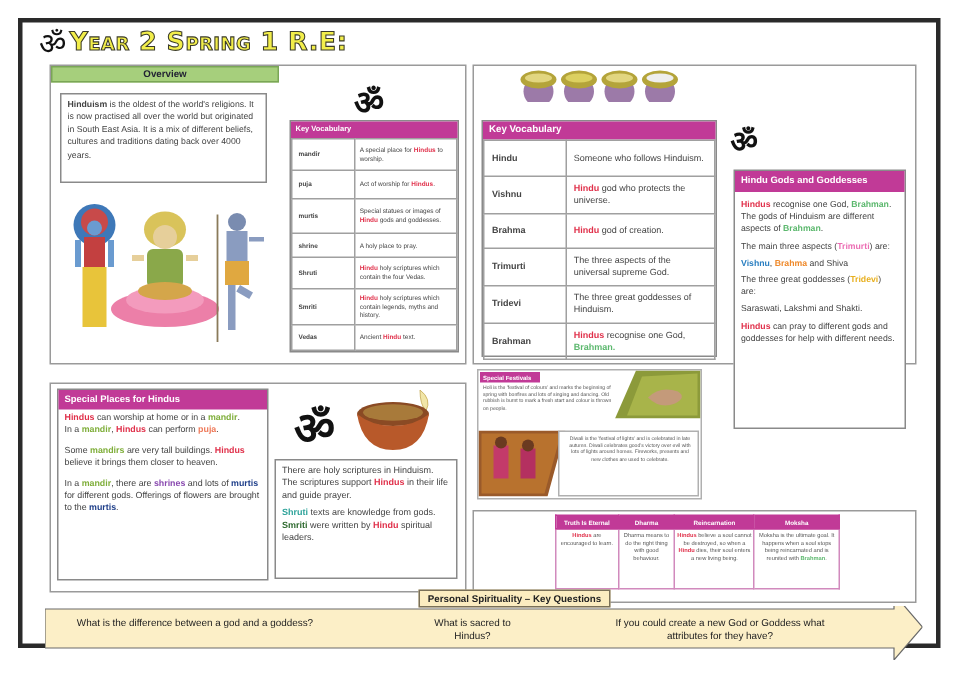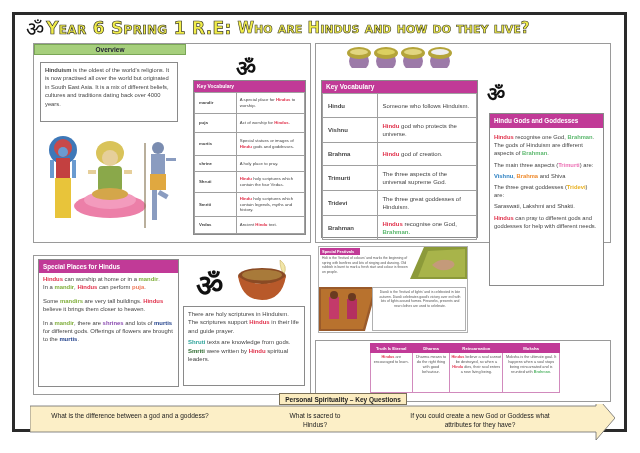--- a/index.html
+++ b/index.html
@@ -50,22 +50,21 @@
   .kq-tab { position: absolute; left: 279px; top: 393px; width: 128px; height: 12px; background: #fbecc0; border: 1px solid #7a7058; font-size: 6.5px; font-weight: bold; text-align: center; line-height: 11px; color: #222; z-index: 2; }
   .q { position: absolute; font-size: 6.6px; line-height: 9px; text-align: center; color: #222; z-index: 2; }
 </style>
 </head>
 <body>
 
 <div class="frame"></div>
 
 <div class="title">
   <span class="om">ॐ</span>
-  <span class="t1">Year 6 Spring 1 R.E:</span>
-  <span class="t2">Who are Hindus and how do they live?</span>
+  <span class="t1">Year 2 Spring 1 R.E:</span>
 </div>
 
 <div class="panel" style="left:33px;top:43px;width:278px;height:200px;"></div>
 <div class="overview-hdr">Overview</div>
 <div class="box" style="left:40px;top:62px;width:138px;height:60px;font-size:5.8px;line-height:8.4px;"><span class="b">Hinduism</span><span> is the oldest of the world's religions. It is now  practised all over the world but originated in South East Asia. It is a mix of different beliefs, cultures and traditions dating back over 4000 years.</span></div>
 
 <div class="gods">
   <svg width="150" height="108" viewBox="0 0 150 108">
 
     <ellipse cx="25" cy="22" rx="14" ry="14" fill="#3e78b8"></ellipse>

